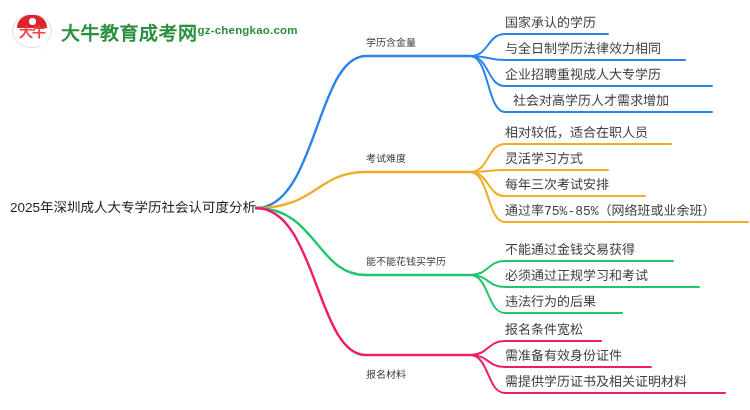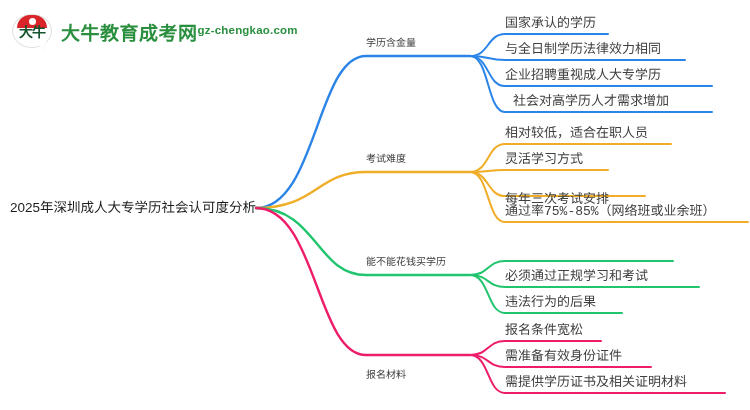--- a/index.html
+++ b/index.html
@@ -77,21 +77,21 @@
     border-radius: 50%;
   }
   #logo-mark .mark-text {
     position: absolute;
     left: 0;
     top: 11px;
     width: 40px;
     text-align: center;
     font-size: 14px;
     font-weight: bold;
-    color: #14532d;
+    color: #ef4444;
     letter-spacing: -1px;
     line-height: 16px;
   }
   #logo-text {
     display: flex;
     flex-direction: row;
     justify-content: center;
   }
   #logo-title {
     font-size: 19px;
@@ -190,22 +190,23 @@
 <div id="nodes">
   <div class="node root-node">2025年深圳成人大专学历社会认可度分析</div>
 <div class="node branch-node" style="left: 366px; top: 38px;">学历含金量</div>
     <div class="node leaf-node" style="left: 505px; top: 17px;">国家承认的学历</div>
     <div class="node leaf-node" style="left: 505px; top: 43px;">与全日制学历法律效力相同</div>
     <div class="node leaf-node" style="left: 505px; top: 69px;">企业招聘重视成人大专学历</div>
     <div class="node leaf-node" style="left: 505px; top: 95px; margin-left: 8px;">社会对高学历人才需求增加</div>
     <div class="node branch-node" style="left: 366px; top: 154px;">考试难度</div>
     <div class="node leaf-node" style="left: 505px; top: 127px;">相对较低，适合在职人员</div>
     <div class="node leaf-node" style="left: 505px; top: 153px;">灵活学习方式</div>
-    <div class="node leaf-node" style="left: 505px; top: 179px; margin-top: 14px;">每年三次考试安排</div>
+    <div class="node leaf-node" style="left: 505px; top: 179px;">每年三次考试安排</div>
     <div class="node leaf-node" style="left: 505px; top: 205px;">通过率75%-85%（网络班或业余班）</div>
     <div class="node branch-node" style="left: 366px; top: 257px;">能不能花钱买学历</div>
+    <div class="node leaf-node" style="left: 505px; top: 244px;">不能通过金钱交易获得</div>
     <div class="node leaf-node" style="left: 505px; top: 270px;">必须通过正规学习和考试</div>
     <div class="node leaf-node" style="left: 505px; top: 296px;">违法行为的后果</div>
     <div class="node branch-node" style="left: 366px; top: 337px; margin-top: 33px;">报名材料</div>
     <div class="node leaf-node" style="left: 505px; top: 324px;">报名条件宽松</div>
     <div class="node leaf-node" style="left: 505px; top: 350px;">需准备有效身份证件</div>
     <div class="node leaf-node" style="left: 505px; top: 376px;">需提供学历证书及相关证明材料</div>
   </div>
 
 </body></html>

